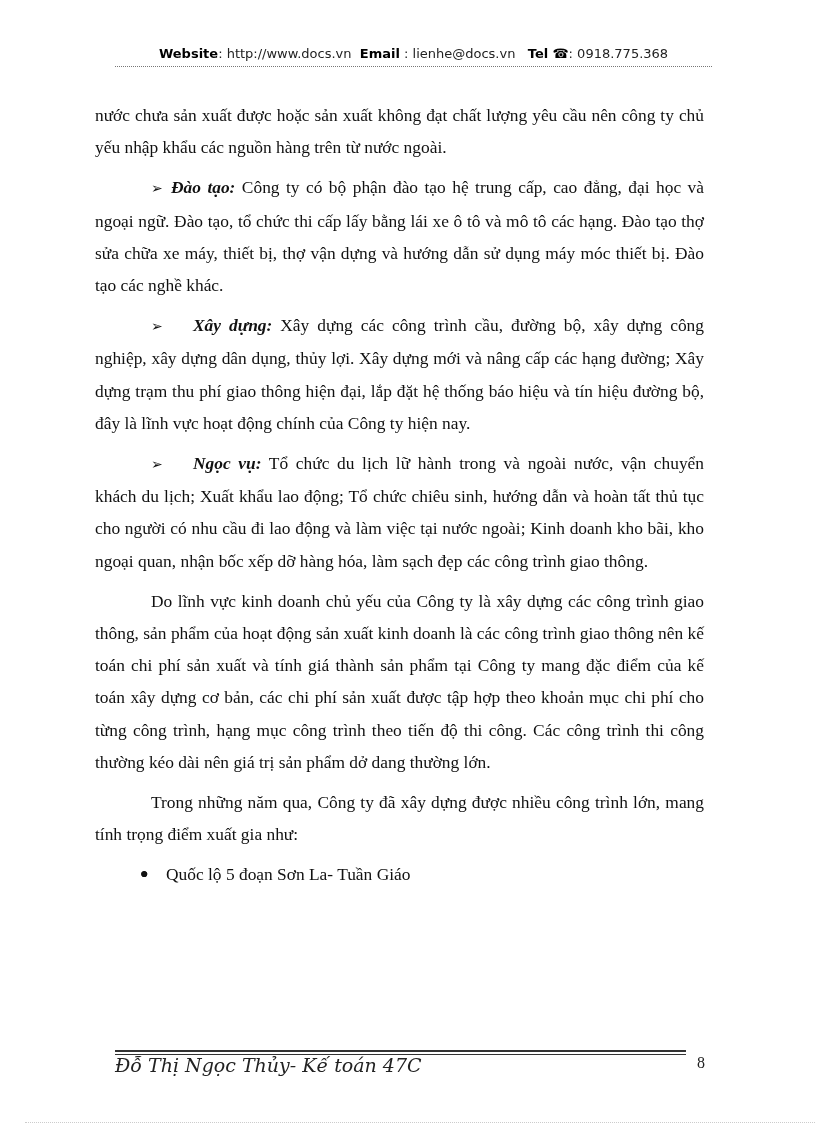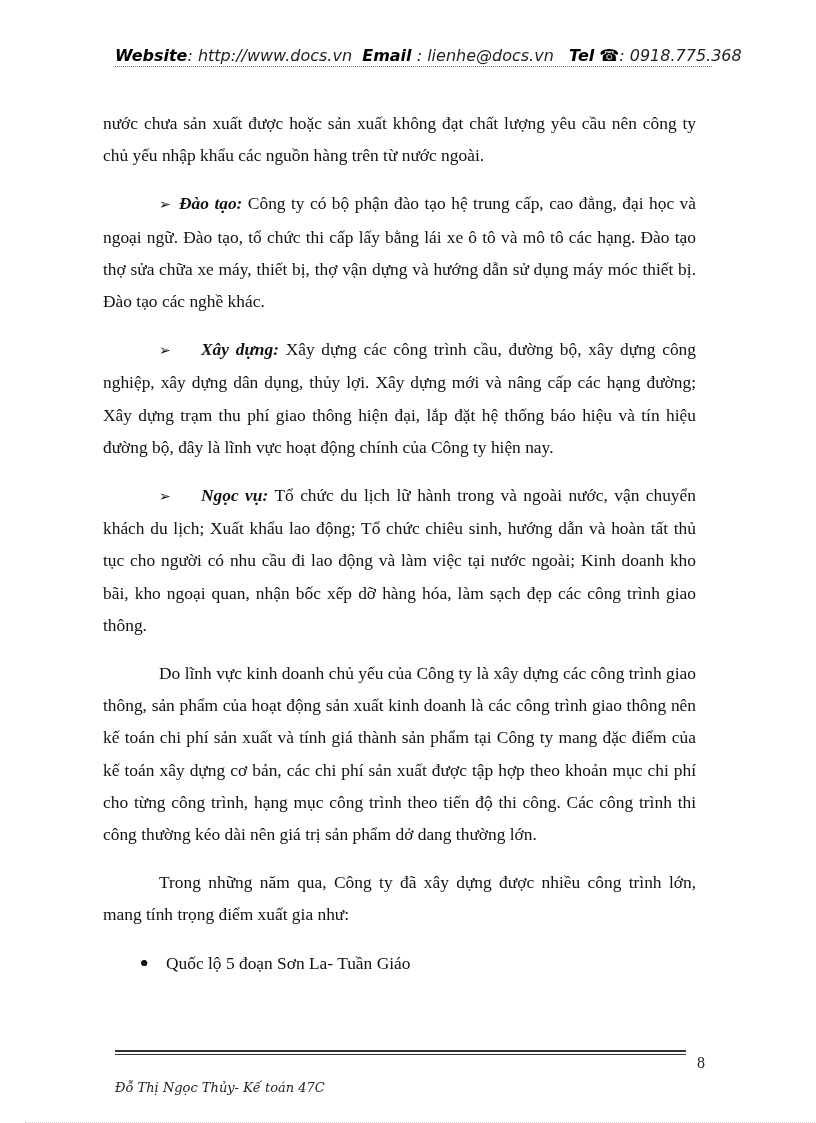--- a/index.html
+++ b/index.html
@@ -16,22 +16,21 @@
       color: #111111;
     }
     .page-header {
       position: absolute;
       left: 115px;
       top: 46px;
       width: 597px;
       height: 20px;
       text-align: center;
       font-family: "DejaVu Sans", "Liberation Sans", sans-serif;
-      font-size: 16px;
-      font-style: italic;
+      font-size: 13px;
       color: #222;
       white-space: nowrap;
     }
     .page-header b {
       font-weight: bold;
       color: #000;
     }
     .header-rule {
       position: absolute;
       left: 115px;
@@ -43,21 +42,21 @@
     .body-text {
       position: absolute;
       left: 87px;
       top: 91px;
       width: 625px;
       font-size: 17.4px;
       line-height: 32.2px;
       text-align: justify;
     }
     .body-text p {
-      margin: 16px;
+      margin: 8px;
     }
     .indent {
       text-indent: 56px;
     }
     .arrow-item {
       text-indent: 56px;
     }
     .arrow {
       display: inline-block;
       text-indent: 0;
@@ -92,24 +91,24 @@
       left: 115px;
       top: 1050px;
       width: 571px;
       height: 2px;
       border-top: 2px solid #333;
       border-bottom: 1px solid #333;
     }
     .footer-author {
       position: absolute;
       left: 115px;
-      top: 1080px;
+      top: 1054px;
       font-family: "DejaVu Serif", "Liberation Serif", serif;
       font-style: italic;
-      font-size: 13px;
+      font-size: 19px;
       color: #222;
       white-space: nowrap;
     }
     .footer-page {
       position: absolute;
       left: 697px;
       top: 1054px;
       font-size: 16px;
       color: #222;
     }

